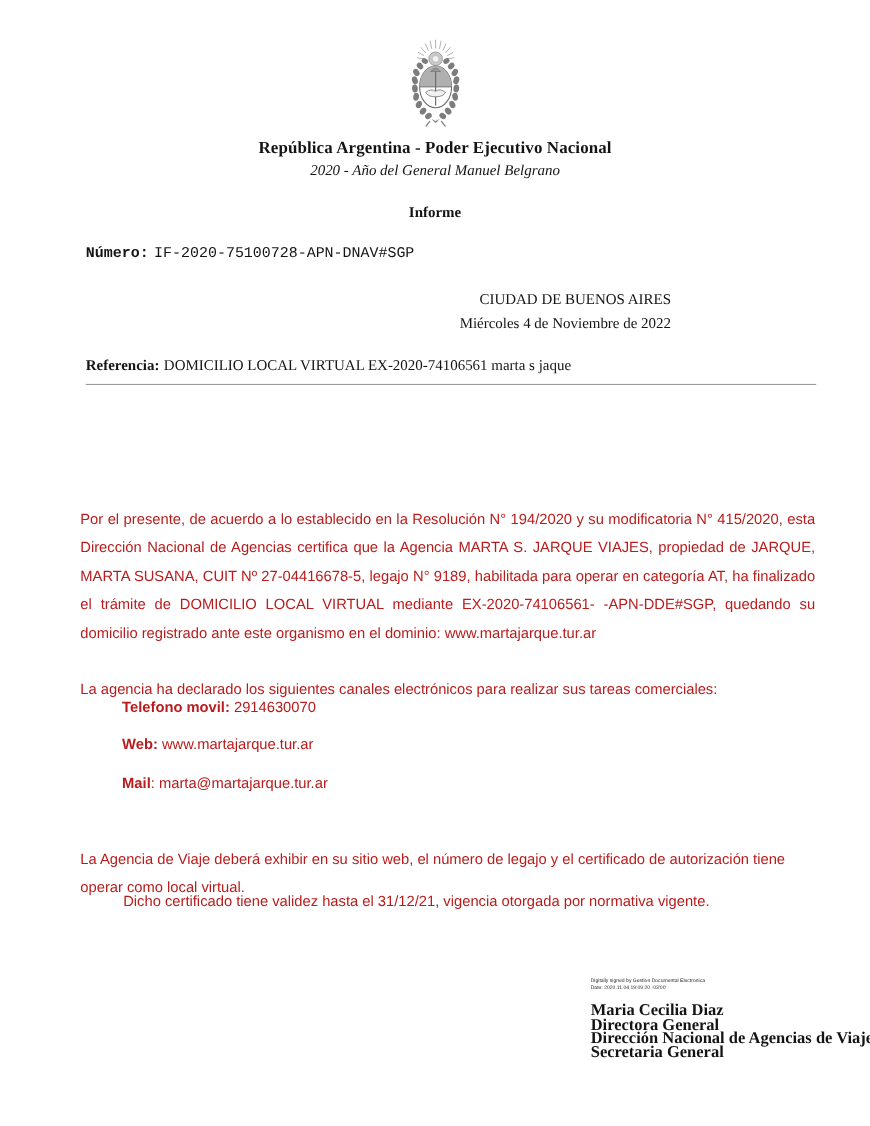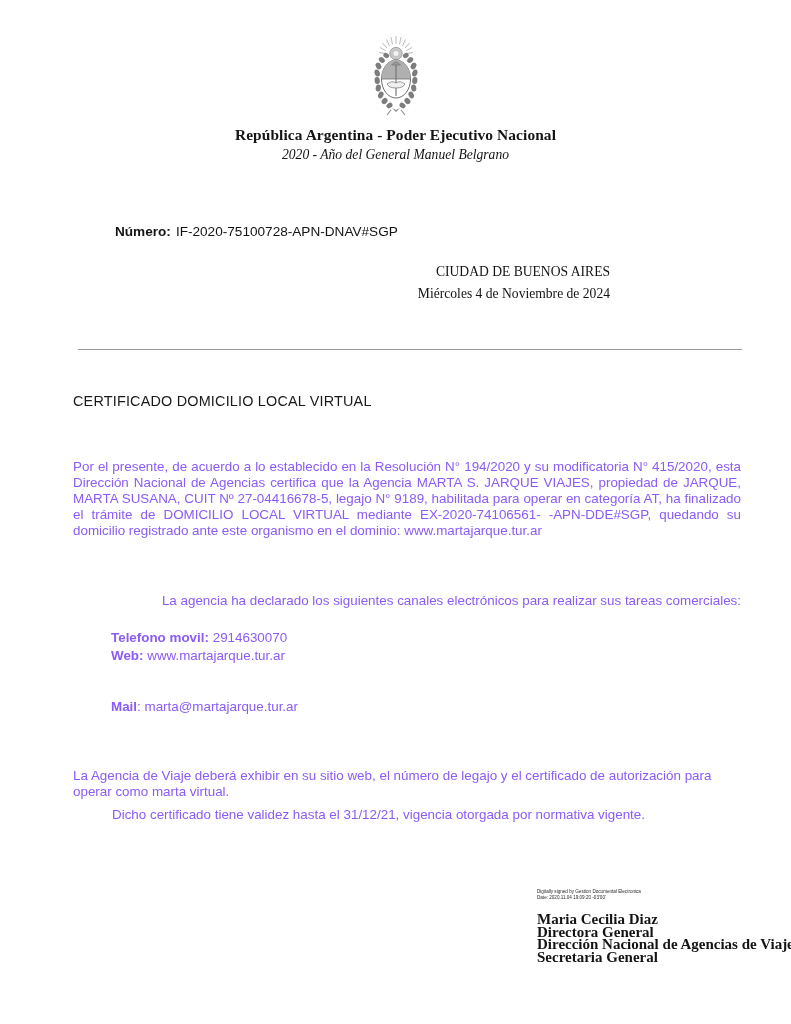--- a/index.html
+++ b/index.html
@@ -64,25 +64,24 @@
     top: 185px;
     font-size: 13.6px;
     font-weight: bold;
   }
 
   
   .numero {
     position: absolute;
     left: 78px;
     top: 224px;
-    font-family: Liberation Sans, sans-serif;
-    font-size: 13.6px;
-    color: #141414;
-    white-space: nowrap;
-    margin-left: 37px;
+    font-family: Liberation Mono, monospace;
+    font-size: 13.6px;
+    color: #141414;
+    white-space: nowrap;
   }
   .numero .lbl { font-weight: bold; }
   .numero .val { font-weight: normal; margin-left: 5px; }
 
   
   .placedate {
     position: absolute;
     right: 50px;
     font-family: "Liberation Serif", serif;
     font-size: 13.6px;
@@ -123,28 +122,28 @@
     font-size: 14.4px;
     letter-spacing: 0.2px;
     color: #1a1a1a;
   }
 
   .body-block {
     position: absolute;
     left: 73px;
     width: 668px;
     font-size: 13.4px;
-    line-height: 16px;
-    color: #8b5cf6;
+    line-height: 26px;
+    color: #b91c1c;
   }
   .just { text-align: justify; text-justify: inter-word; }
   .p-main   { top: 459px; }
-  .p-canales{ top: 593px; text-align: right; }
+  .p-canales{ top: 614px; }
   .p-tel    { top: 630px; }
-  .p-web    { top: 648px; }
+  .p-web    { top: 664px; }
   .p-mail   { top: 699px; }
   .p-final  { top: 768px; }
   .p-final2 { top: 807px; margin-left: 39px; }
 
   .b { font-weight: bold; margin-left: 38px; }
 
   
   .sig-stamp {
     position: absolute;
     left: 537px;
@@ -225,51 +224,54 @@
         <line x1="28" y1="28" x2="28" y2="62" stroke="#6f6f6f" stroke-width="1.1"></line>
         <path d="M23.5 31 q4.5 -6 9 0 z" fill="#9a9a9a" stroke="#6f6f6f" stroke-width="0.6"></path>
 
         <path d="M19 50 q5 -4 9 -1 q4 -3 9 1 q-2 4 -9 4 q-7 0 -9 -4 z" fill="#f0f0f0" stroke="#6f6f6f" stroke-width="0.7"></path>
       </svg>
     </span>
   </div>
 
   <div class="hdr hdr-line1">República Argentina - Poder Ejecutivo Nacional</div>
   <div class="hdr hdr-line2">2020 - Año del General Manuel Belgrano</div>
+  <div class="hdr hdr-informe">Informe</div>
 
   <div class="numero">
     <span class="lbl">Número:</span><span class="val">IF-2020-75100728-APN-DNAV#SGP</span>
   </div>
 
   <div class="placedate pd-city">CIUDAD DE BUENOS AIRES</div>
-  <div class="placedate pd-date">Miércoles 4 de Noviembre de 2024</div>
-
+  <div class="placedate pd-date">Miércoles 4 de Noviembre de 2022</div>
+
+  <div class="referencia">
+    <span class="lbl">Referencia:</span><span class="val">DOMICILIO LOCAL VIRTUAL EX-2020-74106561 marta s jaque</span>
+  </div>
   <div class="rule"></div>
 
-  <div class="body-title">CERTIFICADO DOMICILIO LOCAL VIRTUAL</div>
 
   <div class="body-block just p-main">Por el presente, de acuerdo a lo establecido en la Resolución N° 194/2020 y su modificatoria N° 415/2020, esta Dirección Nacional de Agencias certifica que la Agencia MARTA S. JARQUE VIAJES, propiedad de JARQUE, MARTA SUSANA, CUIT Nº 27-04416678-5, legajo N° 9189, habilitada para operar en categoría AT, ha finalizado el trámite de DOMICILIO LOCAL VIRTUAL mediante EX-2020-74106561- -APN-DDE#SGP, quedando su domicilio registrado ante este organismo en el dominio: www.martajarque.tur.ar</div>
 
   <div class="body-block p-canales">La agencia ha declarado los siguientes canales electrónicos para realizar sus tareas comerciales:</div>
 
   <div class="body-block p-tel">
     <span class="b">Telefono movil:</span>
     <span>2914630070</span>
   </div>
 
   <div class="body-block p-web">
     <span class="b">Web:</span>
     <span>www.martajarque.tur.ar</span>
   </div>
 
   <div class="body-block p-mail">
     <span class="b">Mail</span><span>: marta@martajarque.tur.ar</span>
   </div>
 
-  <div class="body-block p-final">La Agencia de Viaje deberá exhibir en su sitio web, el número de legajo y el certificado de autorización para operar como marta virtual.</div>
+  <div class="body-block p-final">La Agencia de Viaje deberá exhibir en su sitio web, el número de legajo y el certificado de autorización tiene operar como local virtual.</div>
   <div class="body-block p-final2">Dicho certificado tiene validez hasta el 31/12/21, vigencia otorgada por normativa vigente.</div>
 
   <div class="sig-stamp">
     <div>Digitally signed by Gestion Documental Electronica</div>
     <div>Date: 2020.11.04 19:09:20 -03'00'</div>
   </div>
 
   <div class="sig-name">
     <div>Maria Cecilia Diaz</div>
     <div>Directora General</div>

